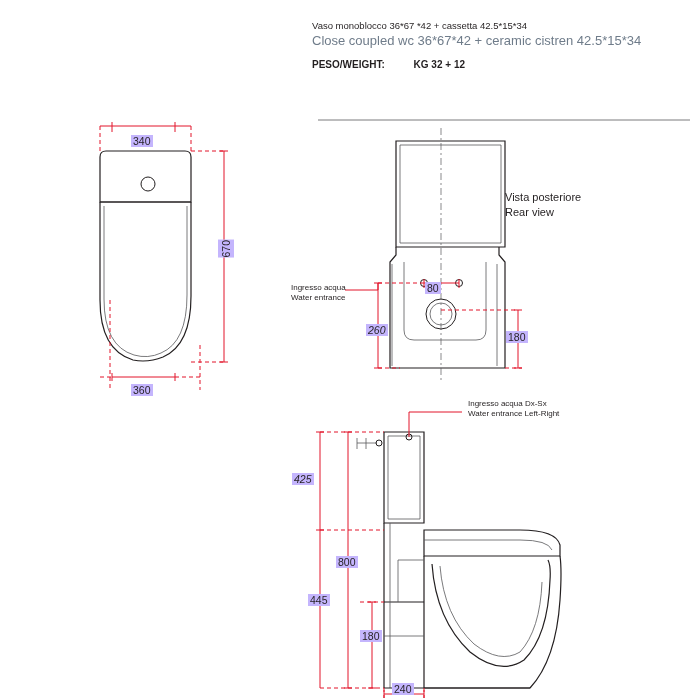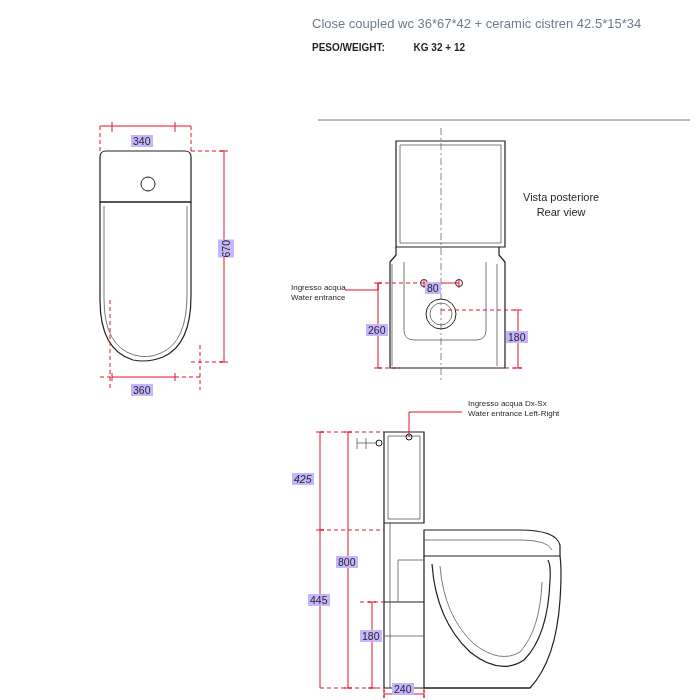--- a/index.html
+++ b/index.html
@@ -32,20 +32,21 @@
   .red{fill:none;stroke:#e2142a;stroke-width:1;}
   .reddash{fill:none;stroke:#e2142a;stroke-width:1;stroke-dasharray:4 3;}
   .cdash{fill:none;stroke:#58585a;stroke-width:.7;stroke-dasharray:7 3 2 3;}
 </style>
 </head>
 <body>
 
 <div class="sheet">
 
   <div class="hdr">
+    <div class="hdr-sub1">Vaso  monoblocco   36*67 *42 + cassetta 42.5*15*34</div>
     <div class="hdr-sub2">Close coupled wc 36*67*42 + ceramic cistren 42.5*15*34</div>
     <div class="hdr-weight">
       <span>PESO/WEIGHT:</span>
       <span class="val">KG 32 + 12</span>
     </div>
   </div>
 
   <svg width="700" height="700" viewBox="0 0 700 700">
 
     <g>
@@ -164,30 +165,30 @@
       <path class="red" d="M384 690 L384 698 M424 690 L424 698"></path>
       <path class="reddash" d="M384 688 L384 698 M424 688 L424 698"></path>
     </g>
   </svg>
 
   <div class="dimtxt" style="left:131px;top:135px;">340</div>
   <div class="dimtxt vert" style="left:218px;top:240px;">670</div>
   <div class="dimtxt" style="left:131px;top:384px;">360</div>
 
   <div class="dimtxt" style="left:425px;top:282px;">80</div>
-  <div class="dimtxt" style="left:366px;top:324px;">260</div>
+  <div class="dimtxt" style="left:366px;top:324px;font-style:italic;">260</div>
   <div class="dimtxt" style="left:506px;top:331px;">180</div>
 
   <div class="dimtxt" style="left:292px;top:473px;font-style:italic;">425</div>
   <div class="dimtxt" style="left:336px;top:556px;">800</div>
   <div class="dimtxt" style="left:308px;top:594px;">445</div>
   <div class="dimtxt" style="left:360px;top:630px;">180</div>
   <div class="dimtxt" style="left:392px;top:683px;">240</div>
 
-  <div class="lbl" style="left:523px;top:190px;text-align:center;">
+  <div class="lbl" style="left:505px;top:190px;">
     <span>Vista posteriore</span><br>
     <span>Rear  view</span>
   </div>
 
   <div class="note" style="left:291px;top:283px;">
     <span>Ingresso acqua</span><br>
     <span>Water entrance</span>
   </div>
 
   <div class="note" style="left:468px;top:399px;">

